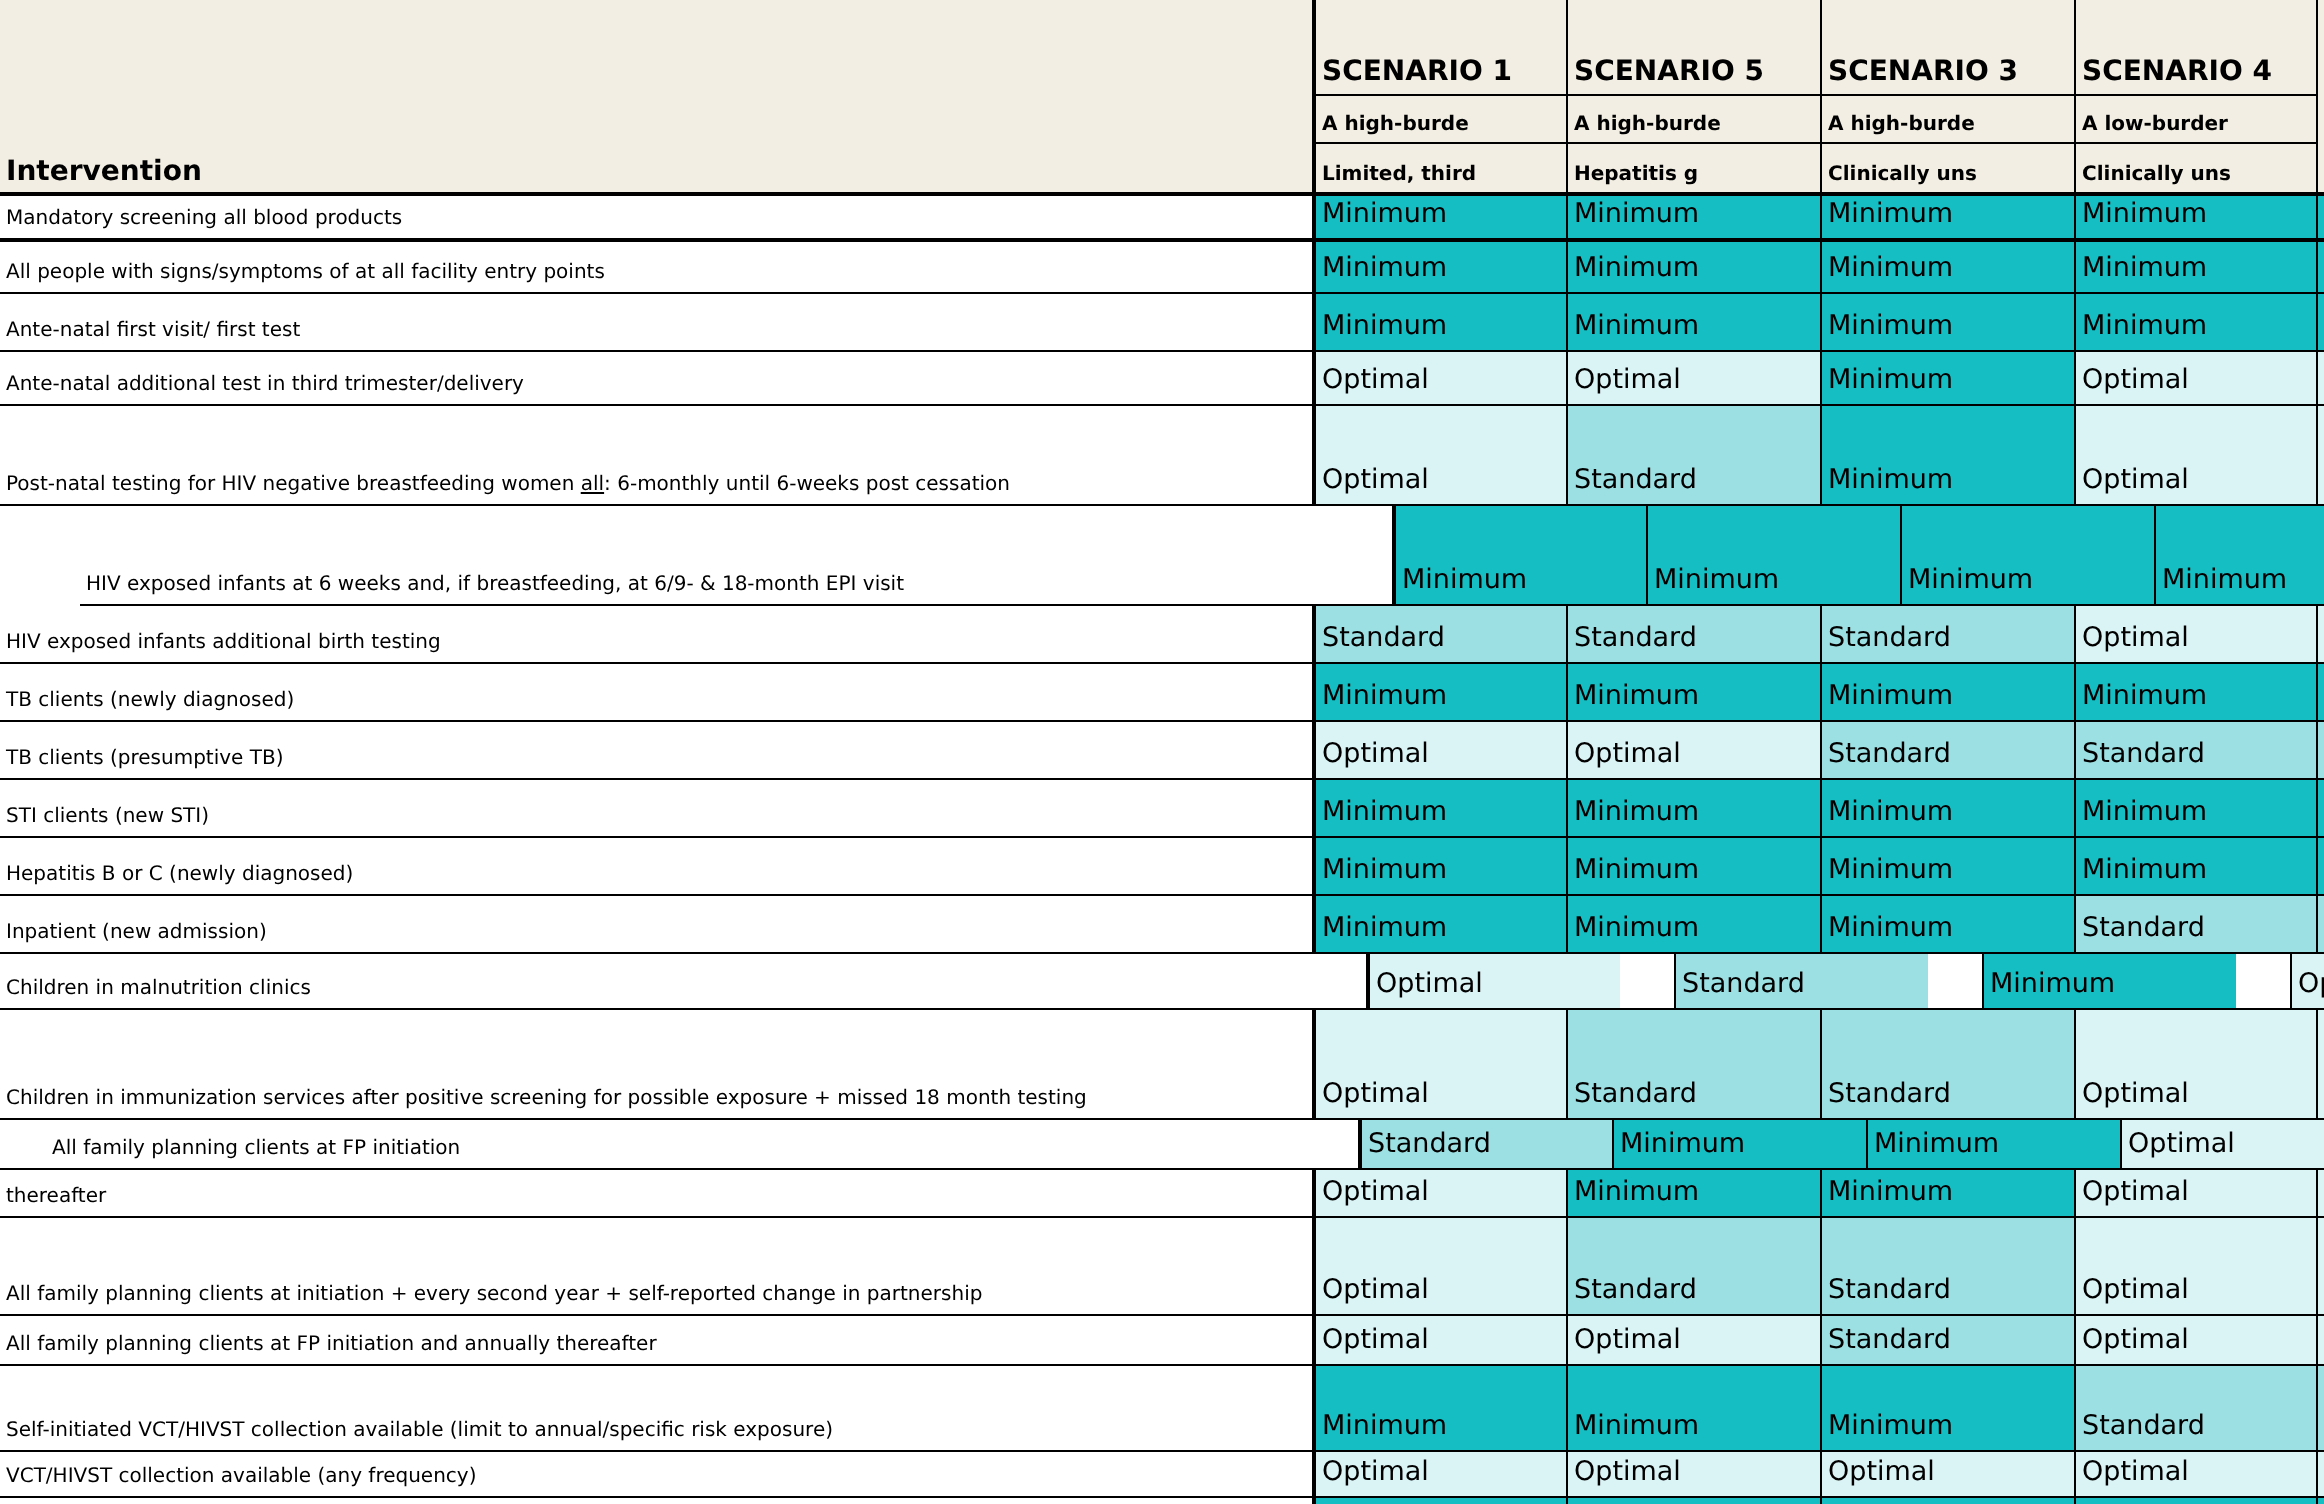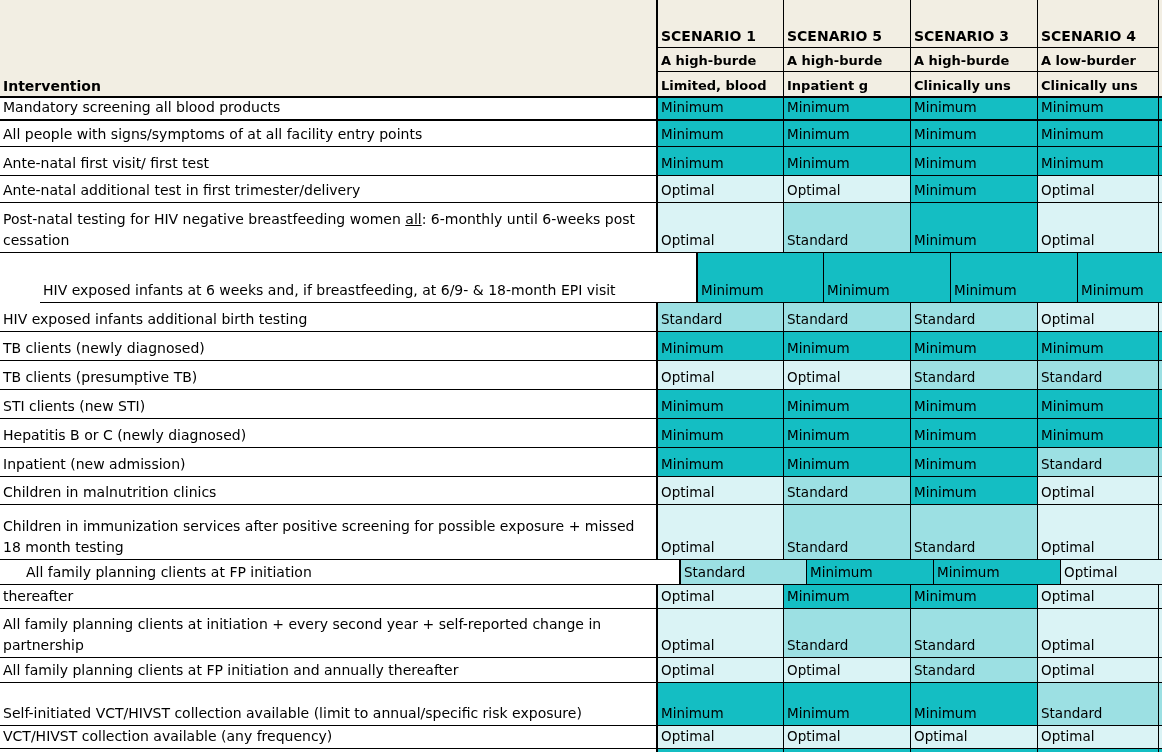--- a/index.html
+++ b/index.html
@@ -20,53 +20,53 @@
   
   .header{height:98px;box-sizing:border-box;border-bottom:2px solid #000;background:#F2EEE3;}
   .header .grid-row{height:96px;}
   .corner{display:flex;align-items:flex-end;padding:0 2px 2px 3px;
           font-weight:bold;font-size:14px;background:#F2EEE3;}
   .sc-col{display:flex;flex-direction:column;background:#F2EEE3;overflow:hidden;}
   .sc-line1{height:47px;box-sizing:border-box;display:flex;align-items:flex-end;
             padding:0 0 3px 3px;font-weight:bold;font-size:14px;white-space:nowrap;overflow:hidden;}
   .sc-line2,.sc-line3{height:24px;box-sizing:border-box;border-top:1px solid #000;
             display:flex;align-items:flex-end;padding:0 0 3px 3px;
-            font-weight:bold;font-size:13px;white-space:nowrap;overflow:hidden;}
+            font-weight:bold;font-size:10px;white-space:nowrap;overflow:hidden;}
   .sc-line3{height:25px;}
   .hdr-sliver{background:#F2EEE3;}
 
   
   .row{box-sizing:border-box;border-bottom:1px solid #000;}
   .row.thick{border-bottom-width:2px;}
   .cell-label{display:flex;align-items:flex-end;padding:0 4px 2px 3px;
-              font-size:14px;line-height:1.45;background:#ffffff;overflow:hidden;}
+              font-size:10px;line-height:1.45;background:#ffffff;overflow:hidden;}
   .cell-val{display:flex;align-items:flex-end;padding:0 2px 2px 3px;
             font-size:13.5px;line-height:1.4;overflow:hidden;white-space:nowrap;}
   .u{text-decoration:underline;}
   .bottom-strip{height:3px;box-sizing:border-box;}
 </style>
 </head>
 <body>
 
 <div class="sheet">
 
   <div class="header">
     <div class="grid-row">
       <div class="col-label corner">Intervention</div>
 
       <div class="col-val first sc-col">
         <div class="sc-line1">SCENARIO 1</div>
         <div class="sc-line2">A high-burde</div>
-        <div class="sc-line3">Limited, blood</div>
+        <div class="sc-line3">Limited, third</div>
       </div>
 
       <div class="col-val sc-col">
         <div class="sc-line1">SCENARIO 5</div>
         <div class="sc-line2">A high-burde</div>
-        <div class="sc-line3">Inpatient g</div>
+        <div class="sc-line3">Hepatitis g</div>
       </div>
 
       <div class="col-val sc-col">
         <div class="sc-line1">SCENARIO 3</div>
         <div class="sc-line2">A high-burde</div>
         <div class="sc-line3">Clinically uns</div>
       </div>
 
       <div class="col-val c4 sc-col">
         <div class="sc-line1">SCENARIO 4</div>
@@ -97,21 +97,21 @@
       </div>
       <div class="grid-row row" style="height: 29px;">
         <div class="col-label cell-label">Ante-natal first visit/ first test</div>
         <div class="col-val cell-val first" style="background: rgb(20, 190, 195);">Minimum</div>
         <div class="col-val cell-val" style="background: rgb(20, 190, 195);">Minimum</div>
         <div class="col-val cell-val" style="background: rgb(20, 190, 195);">Minimum</div>
         <div class="col-val cell-val c4" style="background: rgb(20, 190, 195);">Minimum</div>
         <div class="col-sliver" style="background: rgb(20, 190, 195);"></div>
       </div>
       <div class="grid-row row" style="height: 27px;">
-        <div class="col-label cell-label">Ante-natal additional test in first trimester/delivery</div>
+        <div class="col-label cell-label">Ante-natal additional test in third trimester/delivery</div>
         <div class="col-val cell-val first" style="background: rgb(218, 243, 245);">Optimal</div>
         <div class="col-val cell-val" style="background: rgb(218, 243, 245);">Optimal</div>
         <div class="col-val cell-val" style="background: rgb(20, 190, 195);">Minimum</div>
         <div class="col-val cell-val c4" style="background: rgb(218, 243, 245);">Optimal</div>
         <div class="col-sliver" style="background: rgb(218, 243, 245);"></div>
       </div>
       <div class="grid-row row" style="height: 50px;">
         <div class="col-label cell-label">
           <span><span>Post-natal testing for HIV negative breastfeeding women </span><span class="u">all</span><span>: 6-monthly until 6-weeks post cessation</span></span>
         </div>
@@ -170,21 +170,21 @@
         <div class="col-sliver" style="background: rgb(20, 190, 195);"></div>
       </div>
       <div class="grid-row row" style="height: 29px;">
         <div class="col-label cell-label">Inpatient (new admission)</div>
         <div class="col-val cell-val first" style="background: rgb(20, 190, 195);">Minimum</div>
         <div class="col-val cell-val" style="background: rgb(20, 190, 195);">Minimum</div>
         <div class="col-val cell-val" style="background: rgb(20, 190, 195);">Minimum</div>
         <div class="col-val cell-val c4" style="background: rgb(156, 224, 227);">Standard</div>
         <div class="col-sliver" style="background: rgb(156, 224, 227);"></div>
       </div>
-      <div class="grid-row row" style="height: 28px;">
+      <div class="grid-row row" style="height: 28px; gap: 27px;">
         <div class="col-label cell-label">Children in malnutrition clinics</div>
         <div class="col-val cell-val first" style="background: rgb(218, 243, 245);">Optimal</div>
         <div class="col-val cell-val" style="background: rgb(156, 224, 227);">Standard</div>
         <div class="col-val cell-val" style="background: rgb(20, 190, 195);">Minimum</div>
         <div class="col-val cell-val c4" style="background: rgb(218, 243, 245);">Optimal</div>
         <div class="col-sliver" style="background: rgb(218, 243, 245);"></div>
       </div>
       <div class="grid-row row" style="height: 55px;">
         <div class="col-label cell-label">Children in immunization services after positive screening for possible exposure + missed 18 month testing</div>
         <div class="col-val cell-val first" style="background: rgb(218, 243, 245);">Optimal</div>

